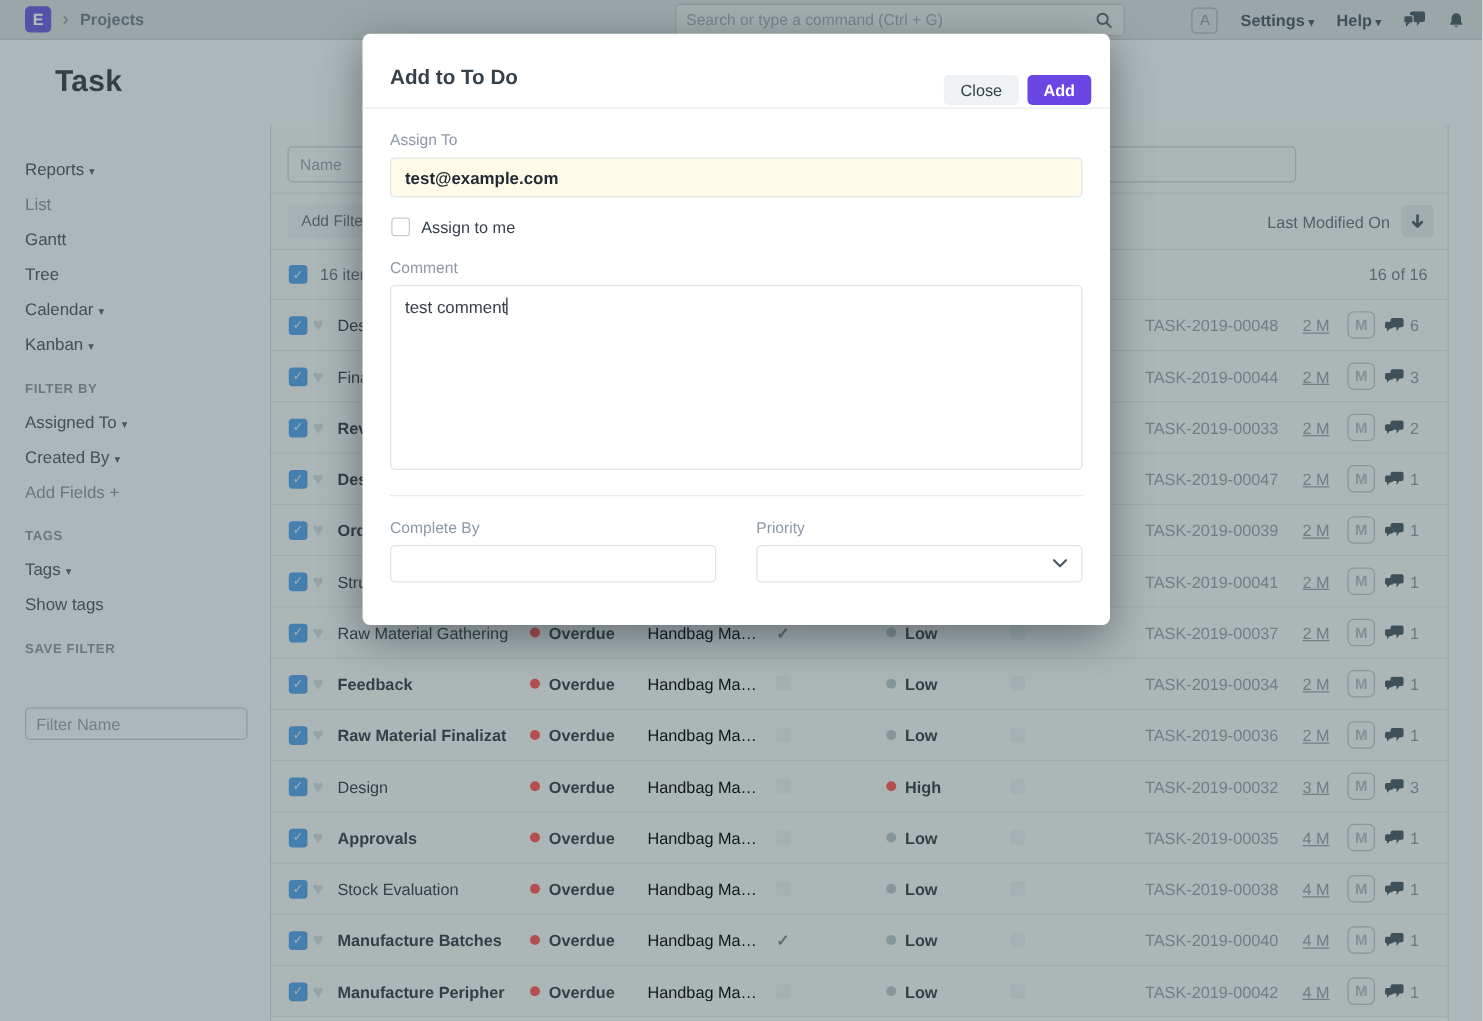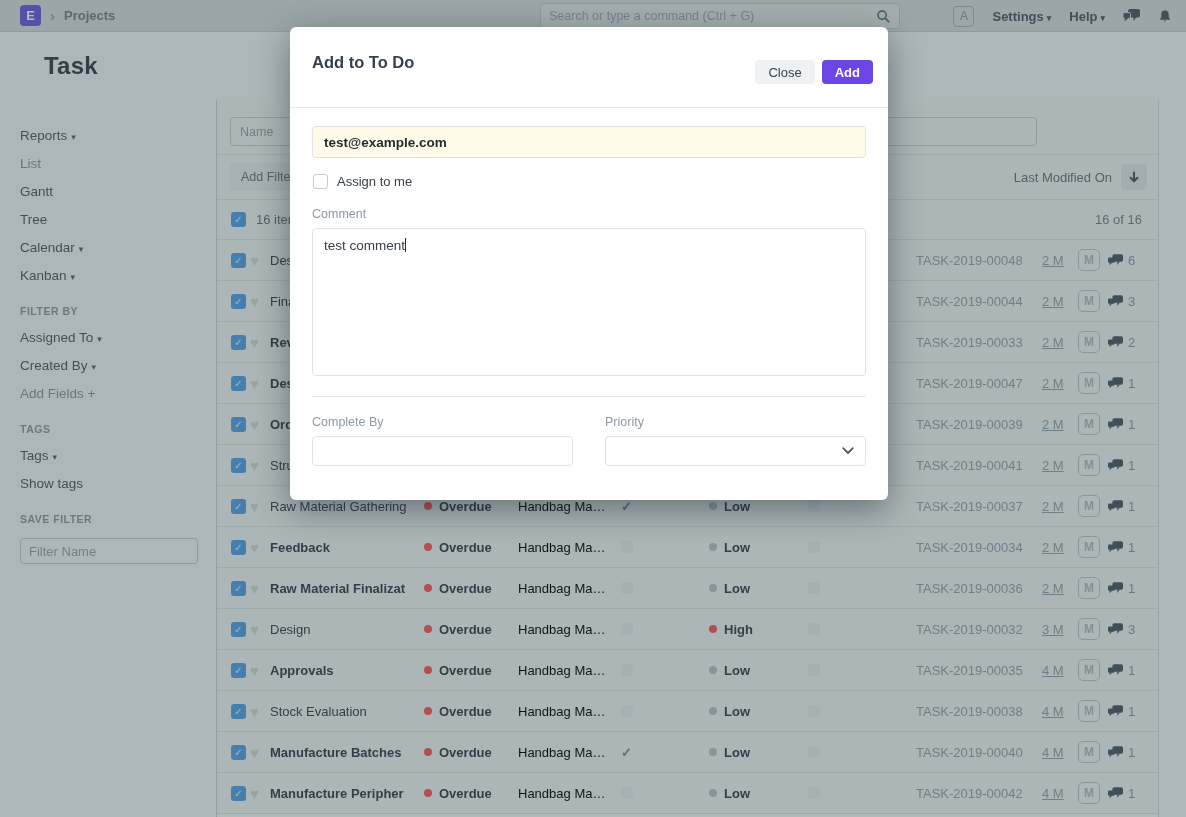--- a/index.html
+++ b/index.html
@@ -37,21 +37,21 @@
   .btn-primary { background:#6b46e5; color:#f4f1ff; font-weight:bold; }
 
   
   .layout { position:absolute; top:100px; left:0; right:0; bottom:0; display:flex; }
   .sidebar { width:217px; padding:28px 10px 0 20px; border-right:1px solid #cdd4d9; flex-shrink:0; }
   .side-item { font-size:13.5px; color:#4f5a62; margin-bottom:13px; cursor:pointer; }
   .side-item.dim { color:#8b959c; }
   .side-caret { font-size:9px; color:#5a656d; margin-left:4px; }
   .side-head { font-size:10.5px; font-weight:bold; letter-spacing:.5px; color:#90999f; margin:22px 0 13px; }
   .side-input { width:178px; height:26px; border:1px solid #c3ccd2; border-radius:4px; background:transparent;
-    padding:0 8px; font-size:13px; color:#4f5a62; font-family:"Liberation Sans",sans-serif; }
+    padding:0 8px; font-size:13px; color:#4f5a62; font-family:"Liberation Sans",sans-serif;margin-top:28px; }
   .side-input::placeholder { color:#9aa4ab; }
 
   
   .list-area { width:942px; border-right:1px solid #d4dade; background:#f4f6f8; display:flex; flex-direction:column; }
   .filter-row { height:55px; border-bottom:1px solid #dde3e7; position:relative; }
   .quick-filter { position:absolute; top:17px; height:29px; border:1px solid #c7ced3; border-radius:4px;
     background:#f4f6f8; padding:0 9px; font-size:12.5px; color:#4f5a62; font-family:"Liberation Sans",sans-serif; }
   .quick-filter::placeholder { color:#9aa4ab; }
   .qf-name { left:13px; width:182px; }
   .qf-right { right:121px; width:168px; }
@@ -88,21 +88,21 @@
   .av { width:22px; height:22px; border:1px solid #bcc6cd; border-radius:5px; color:#b3bdc5; font-size:12px;
     font-weight:bold; display:flex; align-items:center; justify-content:center; cursor:pointer; }
   .cm { display:flex; align-items:center; gap:5px; color:#4c5a67; }
   .cm .n { color:#8d99a6; font-size:13px; }
   .hide { visibility:hidden; }
 
   
   .backdrop { position:absolute; inset:0; background:rgba(40,62,62,.35); z-index:10; }
   .modal { position:absolute; left:290px; top:27px; width:598px; height:473px; background:#fff;
     border-radius:6px; box-shadow:0 10px 34px rgba(20,30,40,.45); z-index:20; display:flex; flex-direction:column; }
-  .modal-head { display:flex; align-items:center; padding:13px 15px 23px 22px; border-bottom:1px solid #e8ecef; }
+  .modal-head { display:flex; align-items:center; padding:13px 15px 2px 22px; border-bottom:1px solid #e8ecef; }
   .modal-title { font-size:16.5px; font-weight:bold; color:#36414c; }
   .modal-btns { margin-left:auto; display:flex; gap:7px; }
   .m-btn { height:24px; border:none; border-radius:4px; font-size:13px; padding:0 13px; cursor:pointer;
     font-family:"Liberation Sans",sans-serif;margin-top:20px; }
   .m-close { background:#eef2f5; color:#36414c; }
   .m-add { background:#6b46e5; color:#fff; font-weight:bold; }
   .modal-body { padding:18px 22px 0; }
   .f-label { font-size:12.5px; color:#8d99a6; margin-bottom:7px; }
   .assign-input { width:100%; height:32px; background:#fffbe8; border:1px solid #dfe3e6; border-radius:4px;
     padding:0 11px; font-size:13.5px; font-weight:bold; color:#1f2a33; font-family:"Liberation Sans",sans-serif; }
@@ -606,20 +606,21 @@
 
   <div class="modal">
     <div class="modal-head">
       <span class="modal-title">Add to To Do</span>
       <div class="modal-btns">
         <button class="m-btn m-close">Close</button>
         <button class="m-btn m-add">Add</button>
       </div>
     </div>
     <div class="modal-body">
+      <div class="f-label">Assign To</div>
       <input class="assign-input" value="test@example.com" style="">
       <div class="chk-row">
         <span class="chk"></span>
         <span class="chk-label">Assign to me</span>
       </div>
       <div class="f-label">Comment</div>
       <div class="comment-box"><span>test comment</span><span class="caret-bar"></span></div>
       <div class="modal-divider"></div>
     </div>
     <div class="modal-foot">

